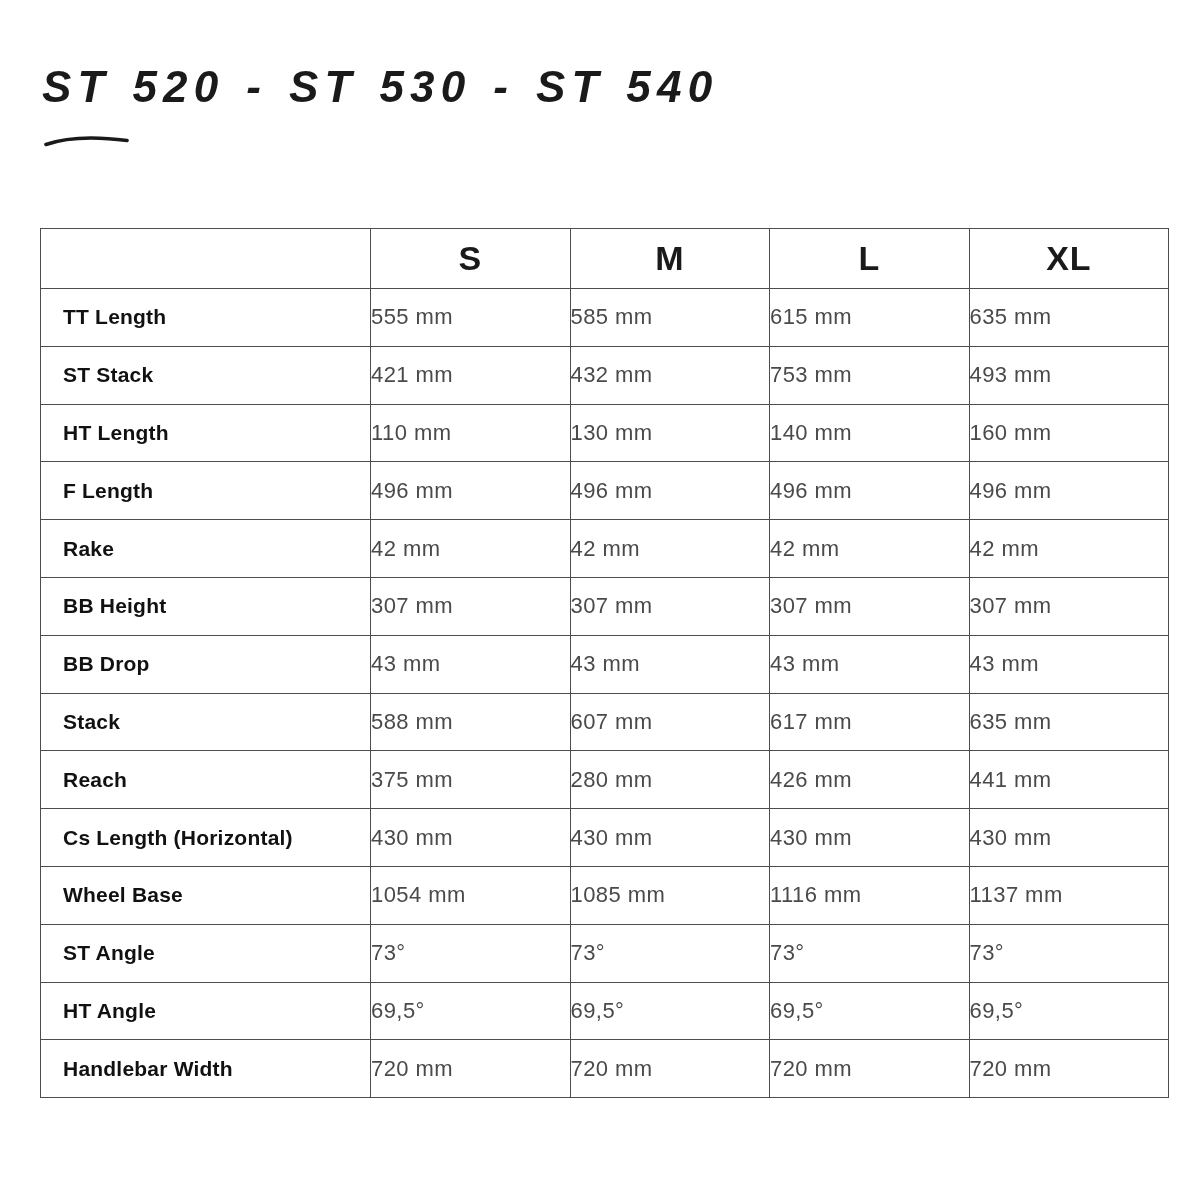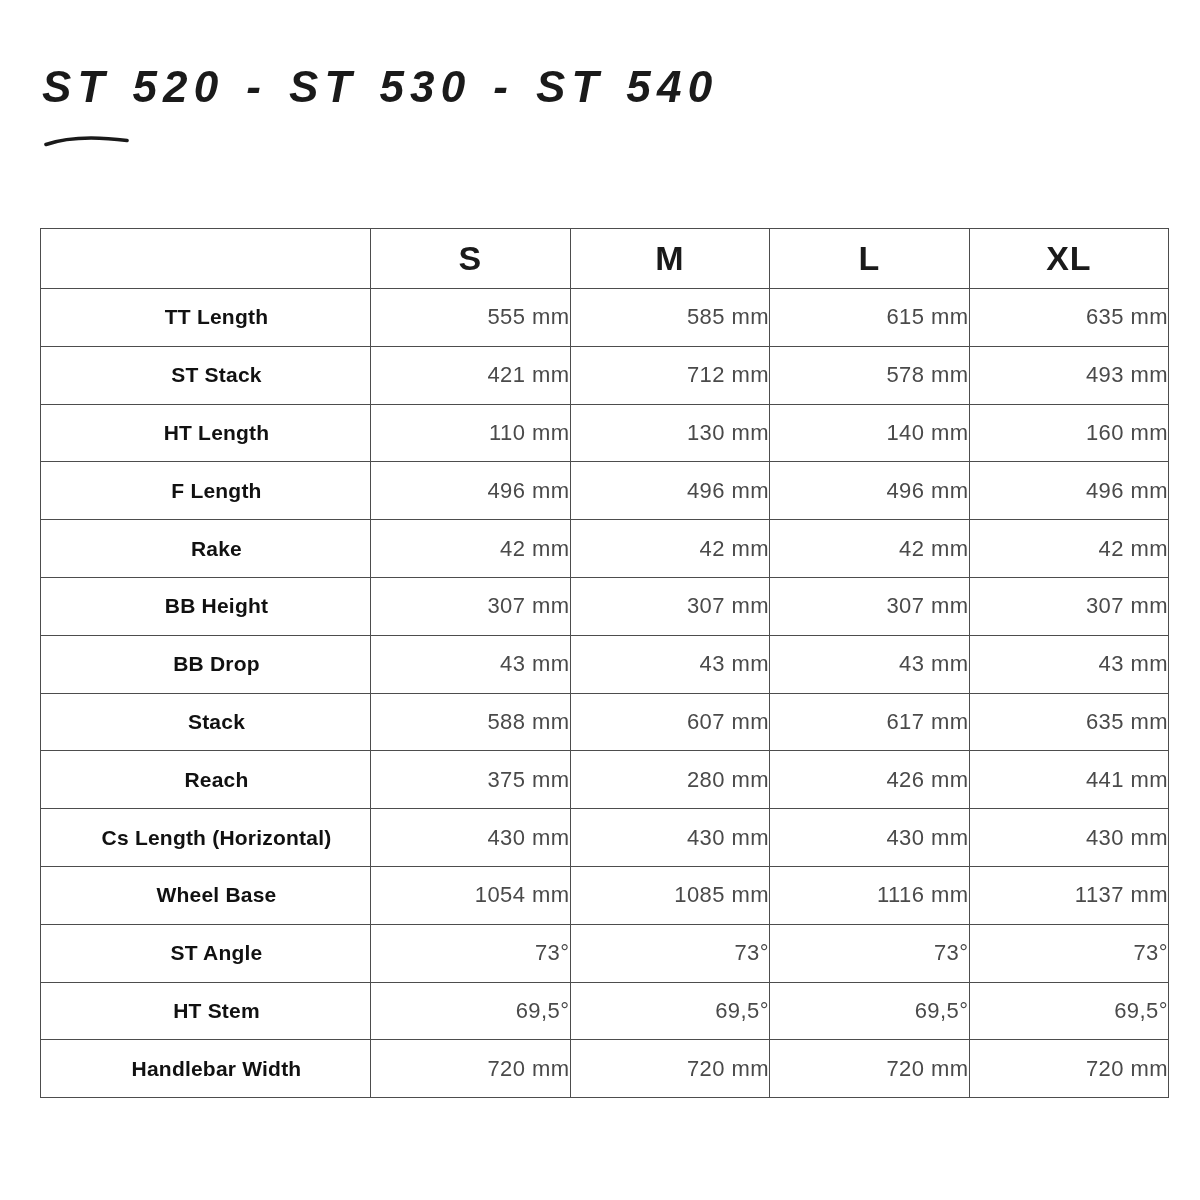--- a/index.html
+++ b/index.html
@@ -51,29 +51,29 @@
   table.geo thead th{
     height:60px;
     font-size:34px;
     font-weight:700;
     text-align:center;
     color:var(--c-title);
     letter-spacing:0.02em;
   }
   table.geo tbody tr{height:57.8px;}
   td.row-label{
-    text-align:center;
+    text-align:left;
     padding-left:22px;
     font-size:21px;
     font-weight:700;
     color:var(--c-label);
     letter-spacing:0.01em;
   }
   td.value-cell{
-    text-align:right;
+    text-align:left;
     font-size:22px;
     font-weight:400;
     color:var(--c-value);
     letter-spacing:0.02em;
   }
 </style>
 </head>
 <body>
 
 <div class="canvas">
@@ -105,22 +105,22 @@
         <tr>
           <td class="row-label">TT Length</td>
           <td class="value-cell">555 mm</td>
           <td class="value-cell">585 mm</td>
           <td class="value-cell">615 mm</td>
           <td class="value-cell">635 mm</td>
         </tr>
         <tr>
           <td class="row-label">ST Stack</td>
           <td class="value-cell">421 mm</td>
-          <td class="value-cell">712 mm</td>
-          <td class="value-cell">578 mm</td>
+          <td class="value-cell">432 mm</td>
+          <td class="value-cell">753 mm</td>
           <td class="value-cell">493 mm</td>
         </tr>
         <tr>
           <td class="row-label">HT Length</td>
           <td class="value-cell">110 mm</td>
           <td class="value-cell">130 mm</td>
           <td class="value-cell">140 mm</td>
           <td class="value-cell">160 mm</td>
         </tr>
         <tr>
@@ -180,21 +180,21 @@
           <td class="value-cell">1137 mm</td>
         </tr>
         <tr>
           <td class="row-label">ST Angle</td>
           <td class="value-cell">73°</td>
           <td class="value-cell">73°</td>
           <td class="value-cell">73°</td>
           <td class="value-cell">73°</td>
         </tr>
         <tr>
-          <td class="row-label">HT Stem</td>
+          <td class="row-label">HT Angle</td>
           <td class="value-cell">69,5°</td>
           <td class="value-cell">69,5°</td>
           <td class="value-cell">69,5°</td>
           <td class="value-cell">69,5°</td>
         </tr>
         <tr>
           <td class="row-label">Handlebar Width</td>
           <td class="value-cell">720 mm</td>
           <td class="value-cell">720 mm</td>
           <td class="value-cell">720 mm</td>

